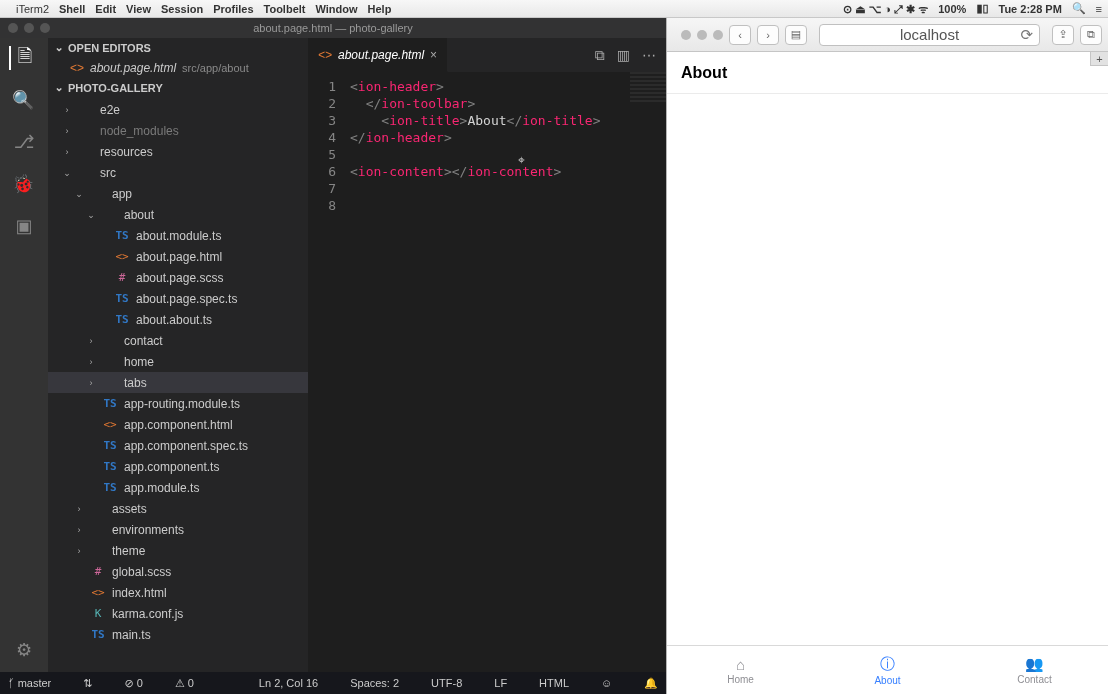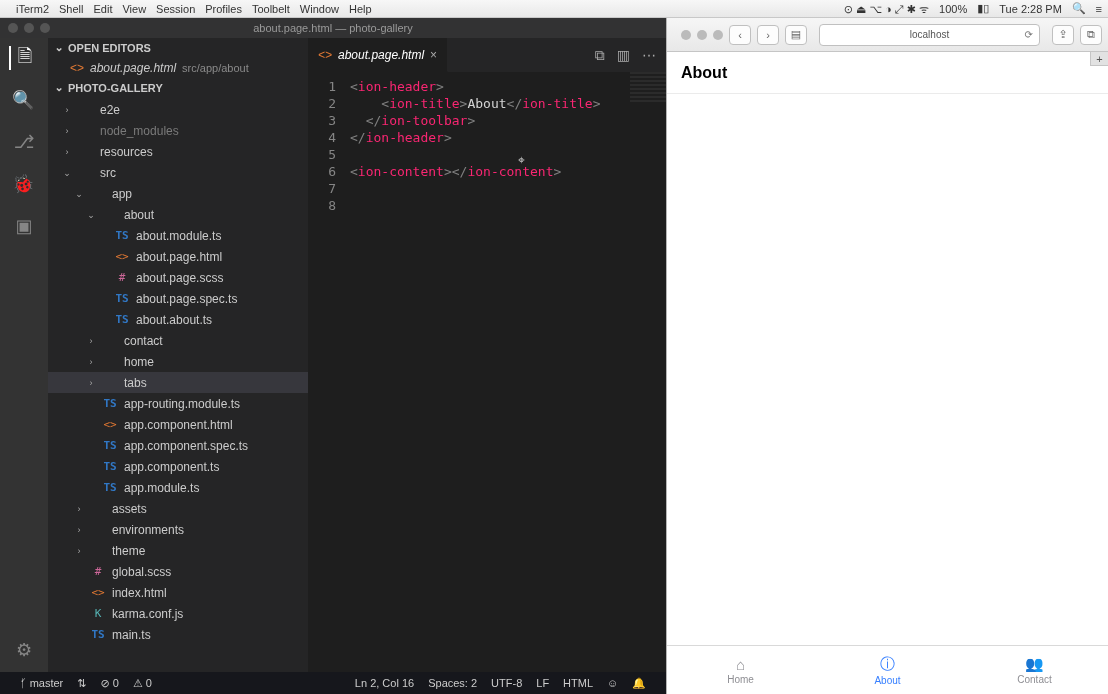--- a/index.html
+++ b/index.html
@@ -1,21 +1,21 @@
 <!DOCTYPE html>
 <html><head>
 <meta charset="utf-8">
 <style>
   * { margin: 0; padding: 0; box-sizing: border-box; }
   html, body { width: 1108px; height: 694px; overflow: hidden; font-family: -apple-system, "Segoe UI", sans-serif; }
 
   
   .menubar { height: 18px; background: linear-gradient(#f7f7f7,#e8e8e8); display: flex; align-items: center; font-size: 11px; color: #333; padding: 0 6px; justify-content: space-between; border-bottom: 1px solid #c8c8c8; }
   .menubar .left, .menubar .right { display: flex; align-items: center; gap: 10px; }
-  .menubar .left span, .menubar .right span { white-space: nowrap; }
+  .menubar .left span, .menubar .right span { white-space: nowrap; font-weight: bold; }
   .apple { font-size: 12px; }
 
   
   .workspace { display: flex; height: 676px; }
 
   
   .vscode { width: 666px; height: 100%; display: flex; flex-direction: column; background: #f9a8d4; color: #ccc; font-size: 12px; }
   .vscode-titlebar { height: 20px; background: #323233; color: #9a9a9a; font-size: 11px; display: flex; align-items: center; position: relative; }
   .traffic { display: flex; gap: 6px; padding-left: 8px; }
   .traffic span { width: 10px; height: 10px; border-radius: 50%; background: #555; display: inline-block; }
@@ -55,29 +55,29 @@
   .gutter { width: 38px; text-align: right; color: #858585; padding: 6px 10px 0 0; background:#1e1e1e;}
   .code { padding: 6px 0 0 4px; }
   .code .line { height: 17px; white-space: pre; }
   .code .hl { background: rgba(255,255,255,0.04); }
   .br { color: #808080; }
   .tagname { color: #f92672; }
   .txt { color: #d4d4d4; }
   .cursor-ptr { position: absolute; left: 210px; top: 80px; color: #ccc; font-size: 12px; pointer-events: none;}
   .minimap-strip { position:absolute; right:0; top:0; width:36px; height:30px; background:repeating-linear-gradient( to bottom, #2b2b2b 0, #2b2b2b 2px, transparent 2px, transparent 4px); }
 
-  .statusbar { height: 22px; background: #16171c; color: #ccc; font-size: 11px; display: flex; align-items: center; padding: 0 20px; gap: 14px; }
+  .statusbar { height: 22px; background: #16171c; color: #ccc; font-size: 11px; display: flex; align-items: center; padding: 0 8px; gap: 32px; }
   .statusbar .grow { flex: 1; }
 
   
   .safari { flex: 1; background: #fff; display: flex; flex-direction: column; border-left: 1px solid #b5b5b5; }
   .safari-top { height: 34px; background: linear-gradient(#f6f6f6,#e8e8e8); border-bottom: 1px solid #c5c5c5; display: flex; align-items: center; padding: 0 6px; gap: 6px; }
   .safari-top .traffic span { background: #bbb; }
   .nav-btn { width: 22px; height: 20px; border: 1px solid #c0c0c0; border-radius: 4px; background: #fdfdfd; display: flex; align-items: center; justify-content: center; font-size: 11px; color: #666; }
-  .url-field { flex: 1; height: 22px; border: 1px solid #c0c0c0; border-radius: 4px; margin: 0 6px; display: flex; align-items: center; justify-content: center; font-size: 10px; color: #555; position: relative; background: #fff; }
+  .url-field { flex: 1; height: 22px; border: 1px solid #c0c0c0; border-radius: 4px; margin: 0 6px; display: flex; align-items: center; justify-content: center; font-size: 15px; color: #555; position: relative; background: #fff; }
   .url-field .reload { position: absolute; right: 6px; color: #777; }
   .tab-plus { position: absolute; right: 0; top: 34px; width: 18px; height: 14px; background: #e2e2e2; border-left:1px solid #c5c5c5; border-bottom:1px solid #c5c5c5; display:flex;align-items:center;justify-content:center;font-size:11px;color:#555;}
 
   .ion-header { height: 42px; border-bottom: 1px solid rgba(0,0,0,0.08); display: flex; align-items: center; padding: 0 14px; font-size: 16px; font-weight: 600; color: #000; }
   .ion-content { flex: 1; }
   .ion-tabs { height: 49px; border-top: 1px solid #d9d9d9; display: flex; }
   .ion-tab { flex: 1; display: flex; flex-direction: column; align-items: center; justify-content: center; font-size: 10px; color: #8e8e93; gap: 1px; }
   .ion-tab.active { color: #3880ff; }
   .ion-tab .tab-icon { font-size: 15px; }
 </style>
@@ -320,22 +320,22 @@
               <div>2</div>
               <div>3</div>
               <div>4</div>
               <div>5</div>
               <div>6</div>
               <div>7</div>
               <div>8</div>
             </div>
           <div class="code" id="code">
               <div class="line"><span></span><span class="br">&lt;</span><span class="tagname">ion-header</span><span class="br">&gt;</span></div>
+              <div class="line"><span>  </span><span class="br">&lt;/</span><span class="tagname">ion-toolbar</span><span class="br">&gt;</span></div>
               <div class="line"><span>    </span><span class="br">&lt;</span><span class="tagname">ion-title</span><span class="br">&gt;</span><span class="txt">About</span><span class="br">&lt;/</span><span class="tagname">ion-title</span><span class="br">&gt;</span></div>
-              <div class="line"><span>  </span><span class="br">&lt;/</span><span class="tagname">ion-toolbar</span><span class="br">&gt;</span></div>
               <div class="line"><span></span><span class="br">&lt;/</span><span class="tagname">ion-header</span><span class="br">&gt;</span></div>
               <div class="line"><span></span></div>
               <div class="line"><span></span><span class="br">&lt;</span><span class="tagname">ion-content</span><span class="br">&gt;</span><span class="br">&lt;/</span><span class="tagname">ion-content</span><span class="br">&gt;</span></div>
               <div class="line"><span></span></div>
             </div>
           <div class="minimap-strip"></div>
           <div class="cursor-ptr">⌖</div>
         </div>
       </div>
     </div>

